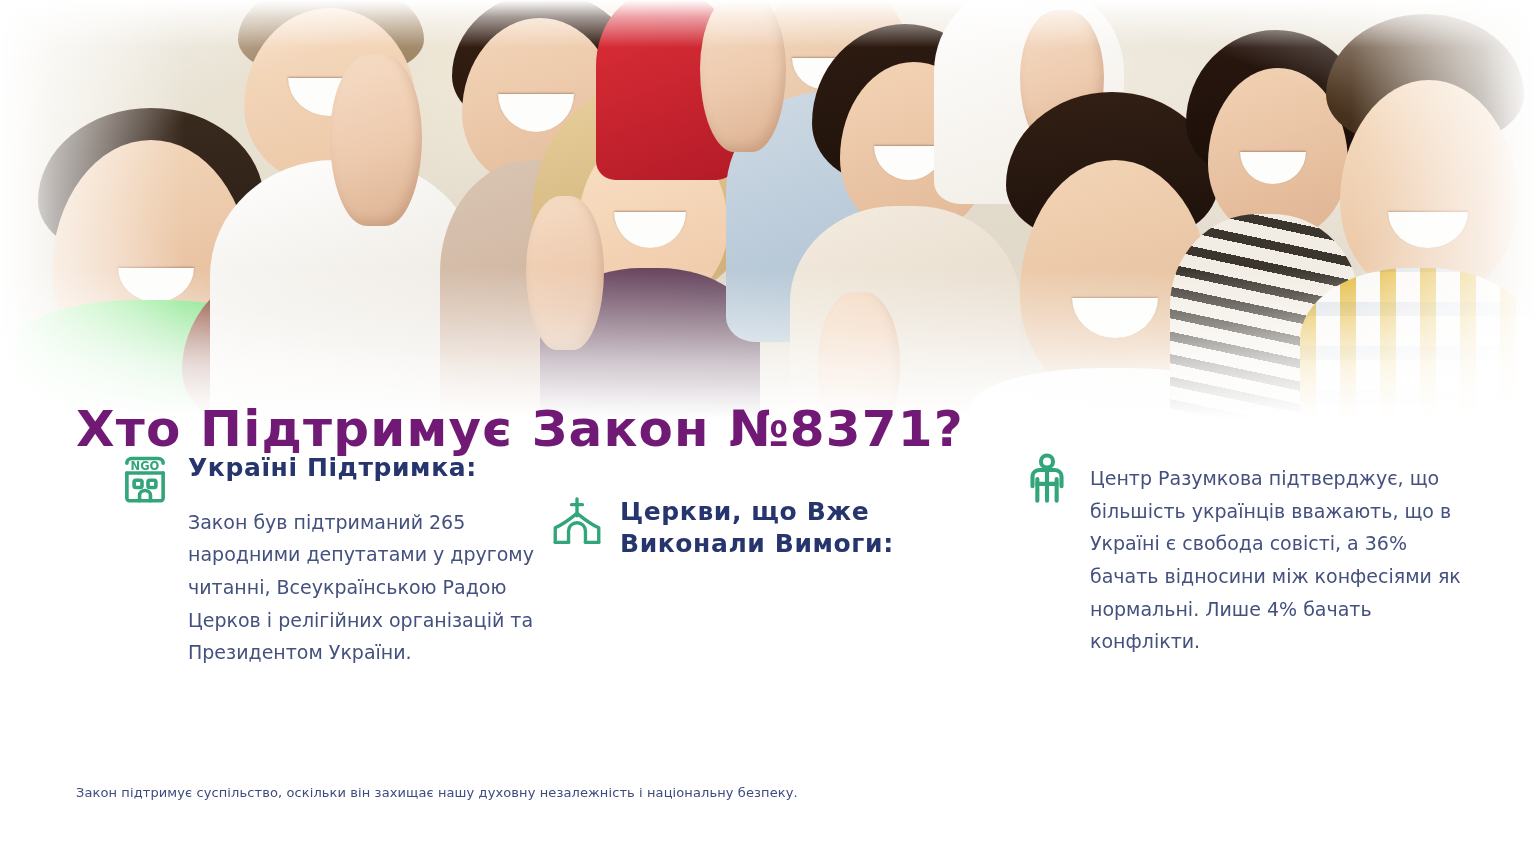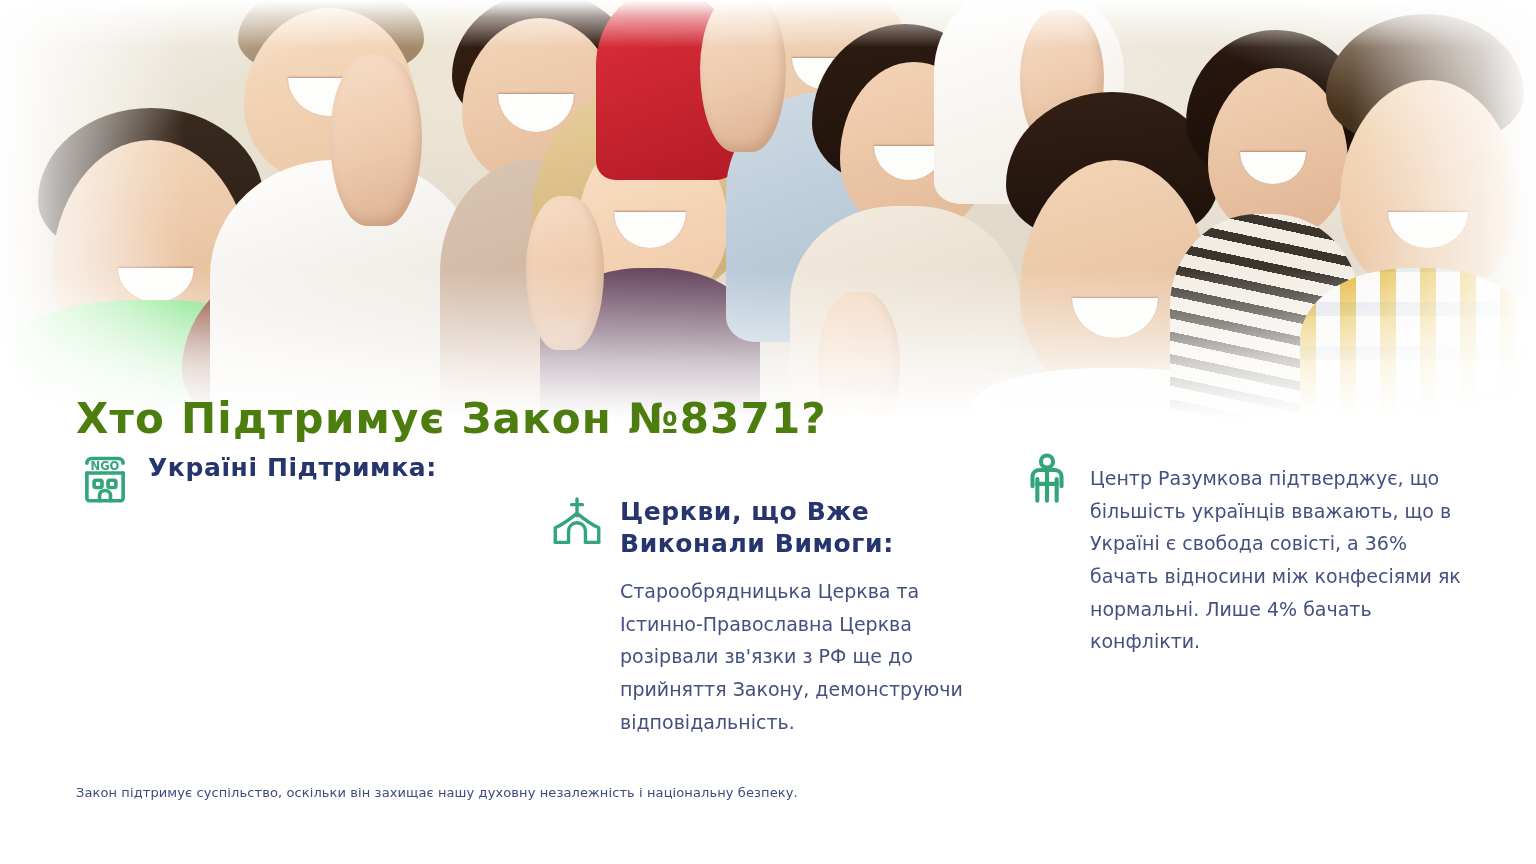--- a/index.html
+++ b/index.html
@@ -79,43 +79,43 @@
                       rgba(255,255,255,0) 88%, rgba(255,255,255,.6) 96.5%, #ffffff 100%),
       radial-gradient(ellipse 74% 82% at 50% 44%, rgba(255,255,255,0) 55%, rgba(255,255,255,.85) 92%, #fff 100%);
   }
 
   
   .page-title {
     position: absolute;
     left: 76px;
     top: 368px;
     z-index: 6;
-    font-size: 42px;
+    font-size: 50px;
     font-weight: 700;
     letter-spacing: 1.2px;
-    color: #4d7c0f;
+    color: #701a75;
     white-space: nowrap;
     line-height: 1.1;
   }
 
   
   .columns {
     position: absolute;
     left: 0;
     top: 446px;
     width: 1536px;
     display: flex;
     z-index: 5;
   }
   .col {
     display: flex;
     align-items: flex-start;
     box-sizing: border-box;
   }
-  .col-1 { width: 540px; padding-left: 76px; }
+  .col-1 { width: 540px; padding-left: 116px; }
   .col-2 { width: 470px; padding-left: 8px; margin-top: 44px; }
   .col-3 { width: 526px; padding-left: 8px; }
 
   .col-icon {
     flex: 0 0 auto;
     width: 58px;
     height: 58px;
     margin-right: 14px;
     margin-top: 4px;
     color: #33a57a;
@@ -237,37 +237,37 @@
         <path d="M9 19 L9 40 C9 41.1 9.9 42 11 42 L37 42 C38.1 42 39 41.1 39 40 L39 19"></path>
         <path d="M9 19 L39 19"></path>
         <rect x="15" y="25" width="6.5" height="6" rx="1.4"></rect>
         <rect x="26.5" y="25" width="6.5" height="6" rx="1.4"></rect>
         <path d="M19.5 42 L19.5 37.5 C19.5 35.2 21.5 33.5 24 33.5 C26.5 33.5 28.5 35.2 28.5 37.5 L28.5 42"></path>
         <text x="24" y="16.6" font-family="DejaVu Sans, sans-serif" font-size="9.5" font-weight="700" text-anchor="middle" fill="currentColor" stroke="none">NGO</text>
       </svg>
     </span>
     <div class="col-body">
       <h2 class="col-head">Україні Підтримка:</h2>
+      <p class="col-text">Закон був підтриманий 265 народними депутатами у другому читанні, Всеукраїнською Радою Церков і релігійних організацій та Президентом України.</p>
     </div>
   </section>
 
   <section class="col col-2">
     <span class="col-icon">
       <svg viewBox="0 0 48 48" fill="none" stroke="currentColor" stroke-width="2.8" stroke-linecap="round" stroke-linejoin="round">
         <path d="M24 4 L24 18"></path>
         <path d="M19.5 8.8 L28.5 8.8"></path>
         <path d="M6 40 L6 28 C6 28 13.5 24.5 24 16 C34.5 24.5 42 28 42 28 L42 40"></path>
         <path d="M6 40 L17 40"></path>
         <path d="M31 40 L42 40"></path>
         <path d="M17 40 L17 30.5 C17 26.8 20.1 23.8 24 23.8 C27.9 23.8 31 26.8 31 30.5 L31 40"></path>
       </svg>
     </span>
     <div class="col-body">
       <h2 class="col-head">Церкви, що Вже Виконали Вимоги:</h2>
-      <p class="col-text">Старообрядницька Церква та Істинно-Православна Церква розірвали зв'язки з РФ ще до прийняття Закону, демонструючи відповідальність.</p>
     </div>
   </section>
 
   <section class="col col-3">
     <span class="col-icon">
       <svg viewBox="0 0 48 48" fill="none" stroke="currentColor" stroke-width="3.4" stroke-linecap="round" stroke-linejoin="round">
         <circle cx="24" cy="9.5" r="5"></circle>
         <path d="M24 16.5 L24 42"></path>
         <path d="M12 30 L12 22 C12 18.7 14.7 16.5 18 16.5 L30 16.5 C33.3 16.5 36 18.7 36 22 L36 30"></path>
         <path d="M16 42 L16 24"></path>

